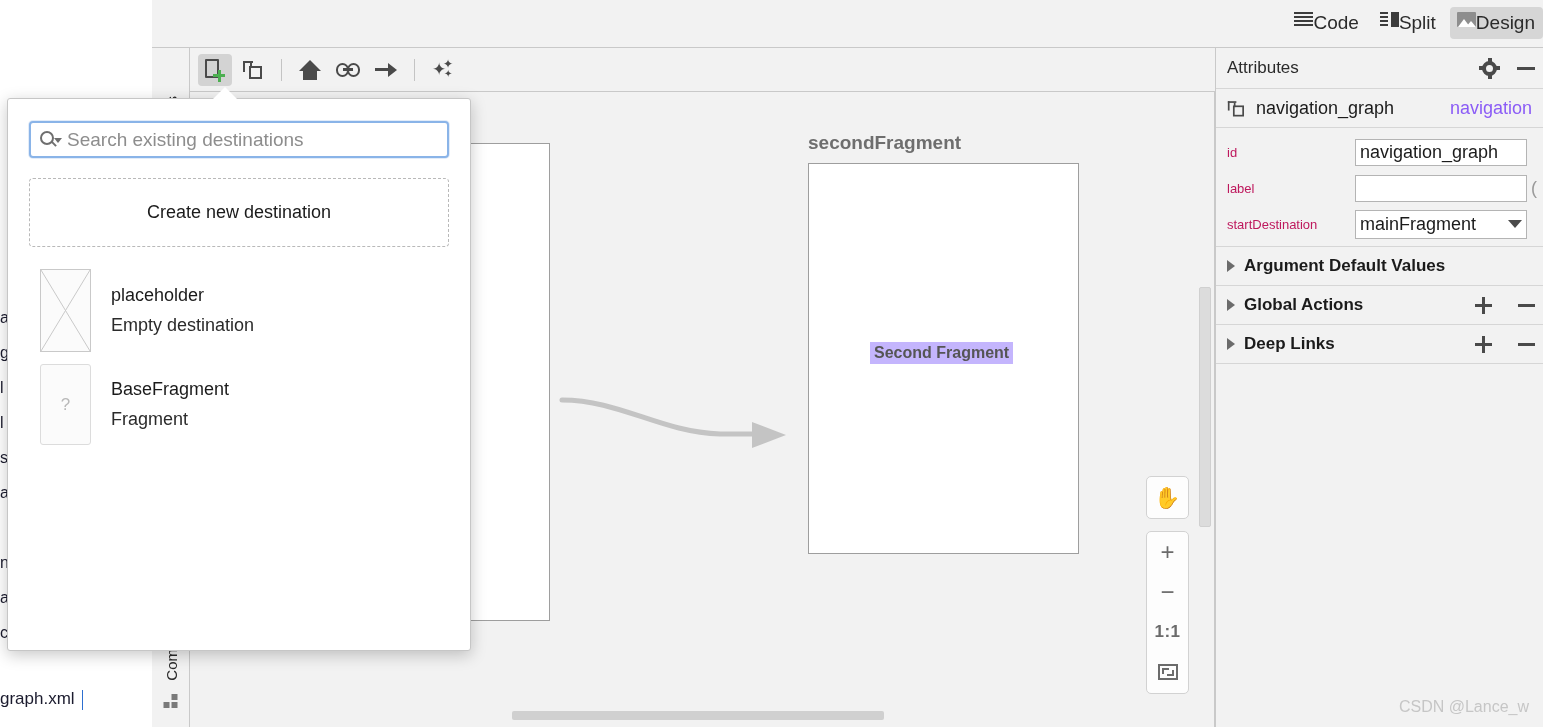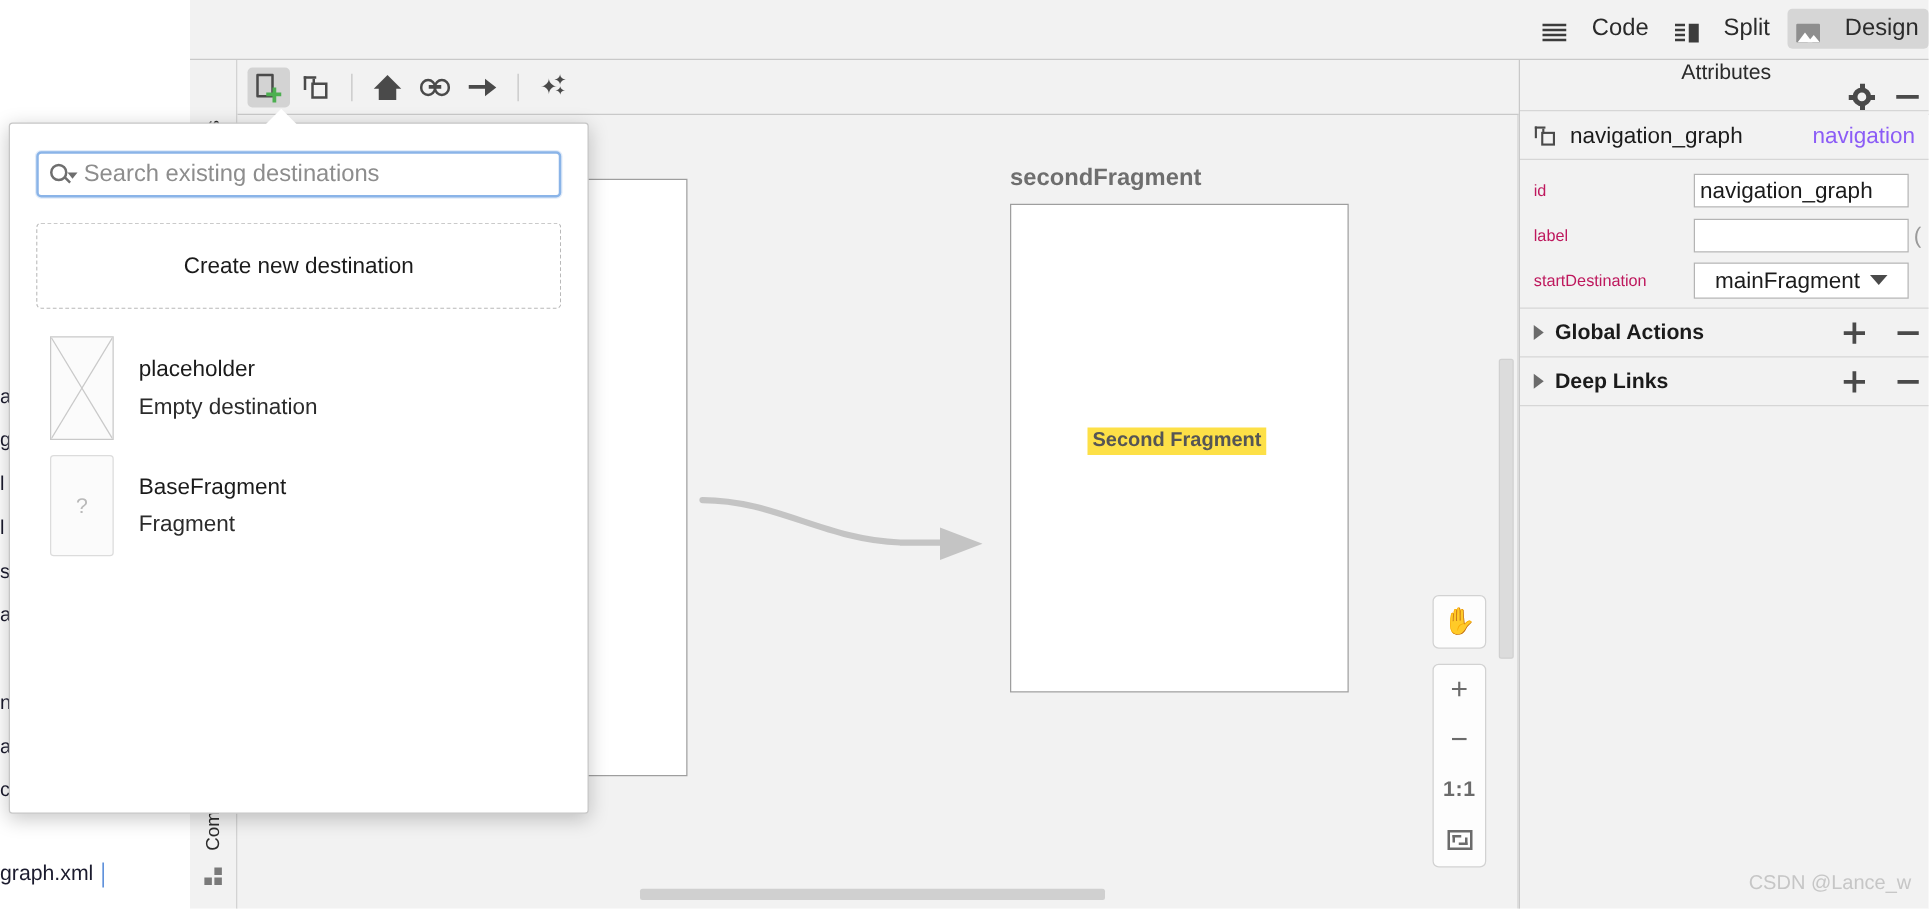--- a/index.html
+++ b/index.html
@@ -38,21 +38,21 @@
   .topbar {
     position: absolute; left: 152px; top: 0; width: 1391px; height: 48px;
     background: #f2f2f2;
     border-bottom: 1px solid #c9c9c9;
   }
   .topbar-inner {
     position: absolute; right: 0; top: 7px;
     display: flex; align-items: center; gap: 6px;
   }
   .view-tab {
-    display: flex; align-items: flex-end; gap: 20px;
+    display: flex; align-items: flex-start; gap: 0;
     padding: 5px 8px 5px 7px;
     font-size: 19px; color: #2b2b2b;
     border-radius: 4px; cursor: default;
   }
   .view-tab.active { background: #d6d6d6; }
 
   .ico-code { width: 19px; height: 15px; position: relative; flex: none; }
   .ico-code i {
     position: absolute; left: 0; width: 19px; height: 2px; background: #3c3c3c;
   }
@@ -255,21 +255,21 @@
     position: absolute; right: 0; top: 0; bottom: 0; width: 1px; background: #c9c9c9;
   }
 
   
   .attr-panel {
     position: absolute; right: 0; top: 48px; width: 328px; bottom: 0;
     background: #f2f2f2; border-left: 1px solid #c9c9c9;
   }
   .attr-header {
     height: 41px; display: flex; align-items: center;
-    padding: 0 8px 0 11px; border-bottom: 1px solid #d6d6d6; flex-direction: column;
+    padding: 0 8px 0 11px; border-bottom: 1px solid #d6d6d6;
   }
   .attr-title { font-size: 17px; color: #2b2b2b; }
   .attr-hdr-icons { margin-left: auto; display: flex; align-items: center; gap: 18px; }
   .gear {
     width: 19px; height: 19px; position: relative;
   }
   .gear .ring {
     position: absolute; left: 2px; top: 2px; width: 15px; height: 15px;
     border: 4px solid #4a4a4a; border-radius: 50%;
   }
@@ -292,21 +292,21 @@
     display: flex; align-items: center; height: 36px; padding: 0 0 0 11px;
   }
   .attr-label { font-size: 13px; color: #be185d; width: 128px; flex: none; }
   .attr-input {
     height: 27px; background: #fff; border: 1px solid #b4b4b4;
     font-size: 18px; color: #1b1b1b; padding: 0 4px;
     display: flex; align-items: center; width: 172px;
   }
   .attr-combo {
     height: 29px; background: #fff; border: 1px solid #b4b4b4;
-    font-size: 18px; color: #1b1b1b; padding: 0 16px;
+    font-size: 18px; color: #1b1b1b; padding: 0 4px;
     display: flex; align-items: center; width: 172px;
   }
   .caret-dn {
     margin-left: auto;
     border-left: 7px solid transparent; border-right: 7px solid transparent;
     border-top: 8px solid #4a4a4a;
   }
   .row-extra { font-size: 18px; color: #9a9a9a; margin-left: 4px; }
 
   .sec {
@@ -520,21 +520,21 @@
     </div>
 
     <svg class="arrow-svg" width="360" height="130" style="left:370px; top:280px;">
       <path d="M2,28 C60,28 100,60 160,62 L196,62" stroke="#c4c4c4" stroke-width="5" fill="none" stroke-linecap="round"></path>
       <polygon points="192,50 226,63 192,76" fill="#c4c4c4"></polygon>
     </svg>
 
     <div class="dest" style="left:618px; top:40px;font-weight:bold;">
       <div class="dest-title">secondFragment</div>
       <div class="dest-card" style="width:271px; height:391px;">
-        <div class="hl-text" style="left:61px; top:178px; background:#fde047;">Second Fragment</div>
+        <div class="hl-text" style="left:61px; top:178px; background:#c4b5fd;">Second Fragment</div>
       </div>
     </div>
 
     <div class="panbox">
       <span class="hand">✋</span>
     </div>
     <div class="zoombox">
       <div class="zbtn">+</div>
       <div class="zbtn">−</div>
       <div class="zbtn s">1:1</div>
@@ -590,20 +590,24 @@
       <div class="attr-row">
         <span class="attr-label">startDestination</span>
         <span class="attr-combo">
           <span>mainFragment</span>
           <span class="caret-dn"></span>
         </span>
       </div>
 
     </div>
 
+    <div class="sec">
+      <span class="sec-chev"></span>
+      <span class="sec-label">Argument Default Values</span>
+    </div>
 
     <div class="sec">
       <span class="sec-chev"></span>
       <span class="sec-label">Global Actions</span>
       <span class="sec-btns">
         <span class="plus"></span>
         <span class="dash"></span>
       </span>
     </div>
 

